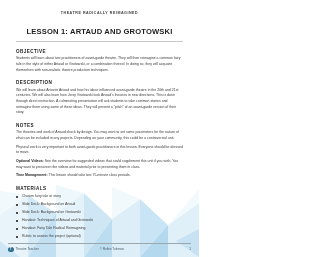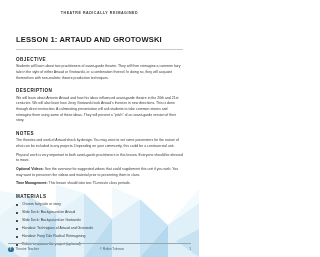--- a/index.html
+++ b/index.html
@@ -21,25 +21,26 @@
 
   .eyebrow {
     text-align:center;
     font-size:3.6px;
     letter-spacing:0.55px;
     font-weight:700;
     color:#3d3d3d;
     margin-top:11px;
   }
   .title {
+    text-align:center;
     font-size:7.6px;
     font-weight:700;
     letter-spacing:0.15px;
     color:#1d1d1d;
-    margin-top:20px;
+    margin-top:12px;
   }
   .rule { height:0.7px; background:#c9c9c9; margin:5px 0 0 0; }
 
   .section { margin-top:7px; }
   .sec-head {
     font-size:4.6px;
     font-weight:700;
     letter-spacing:0.45px;
     color:#1d1d1d;
     margin-bottom:2.5px;

